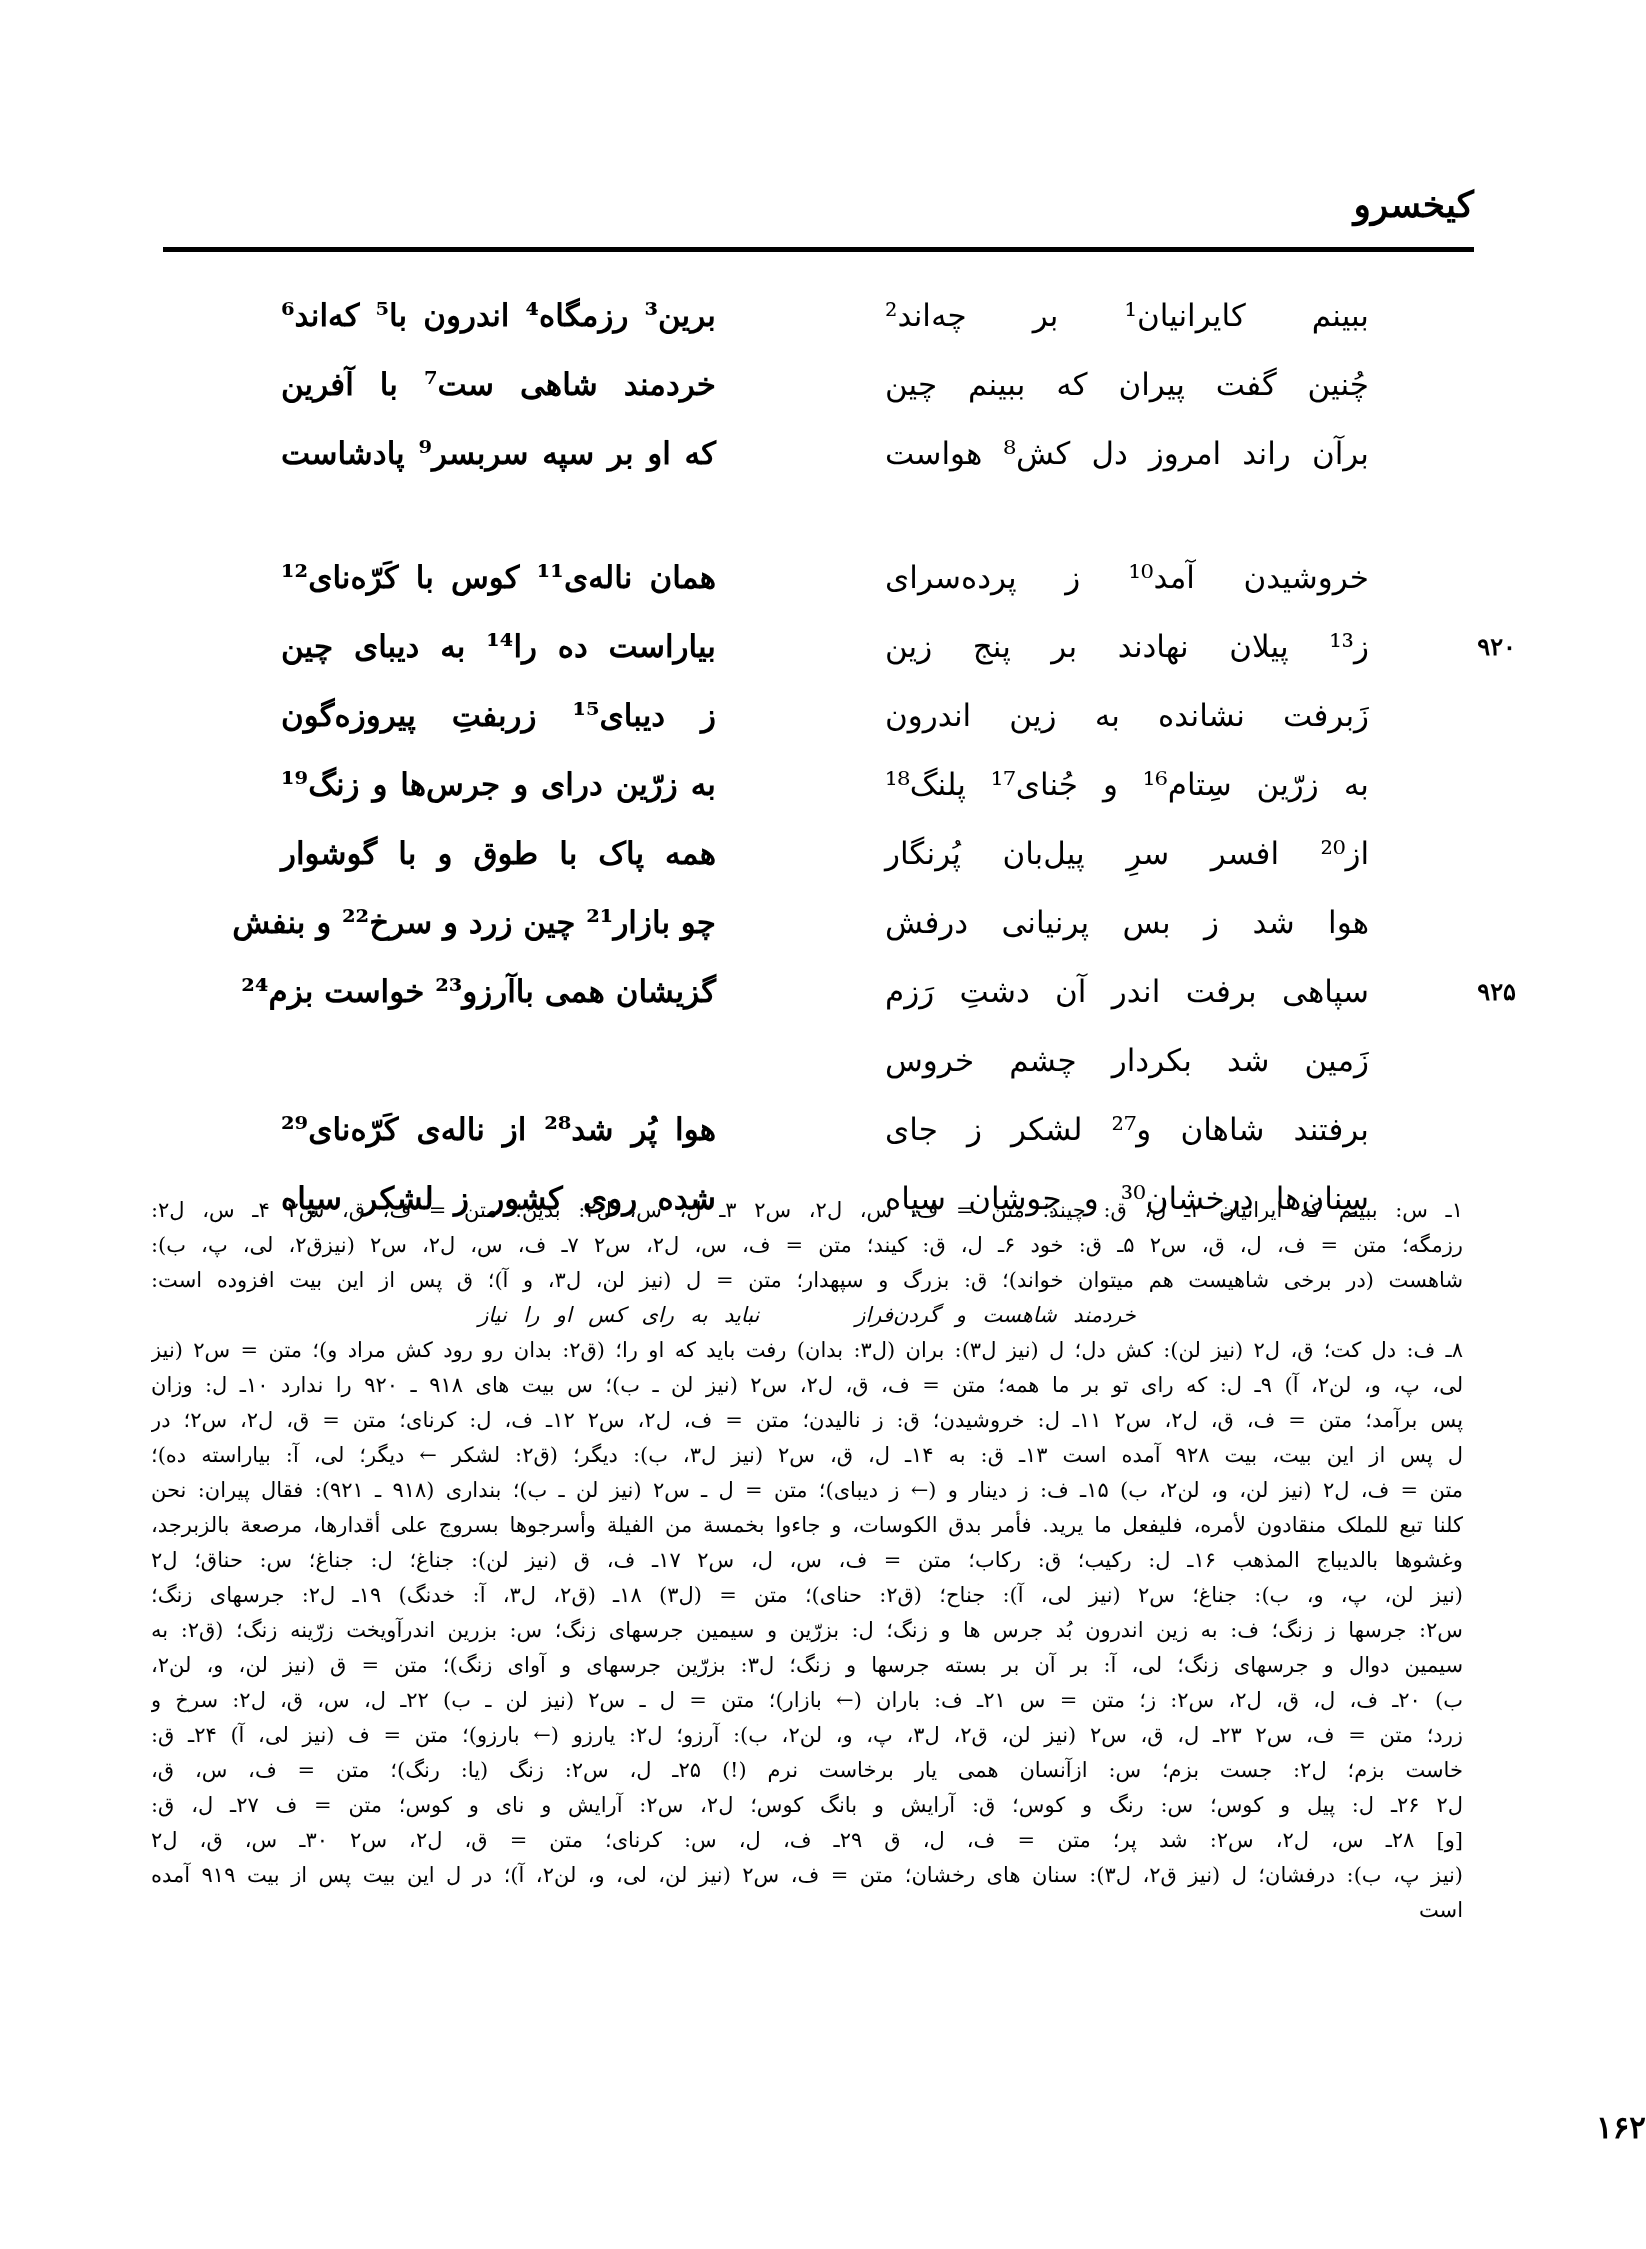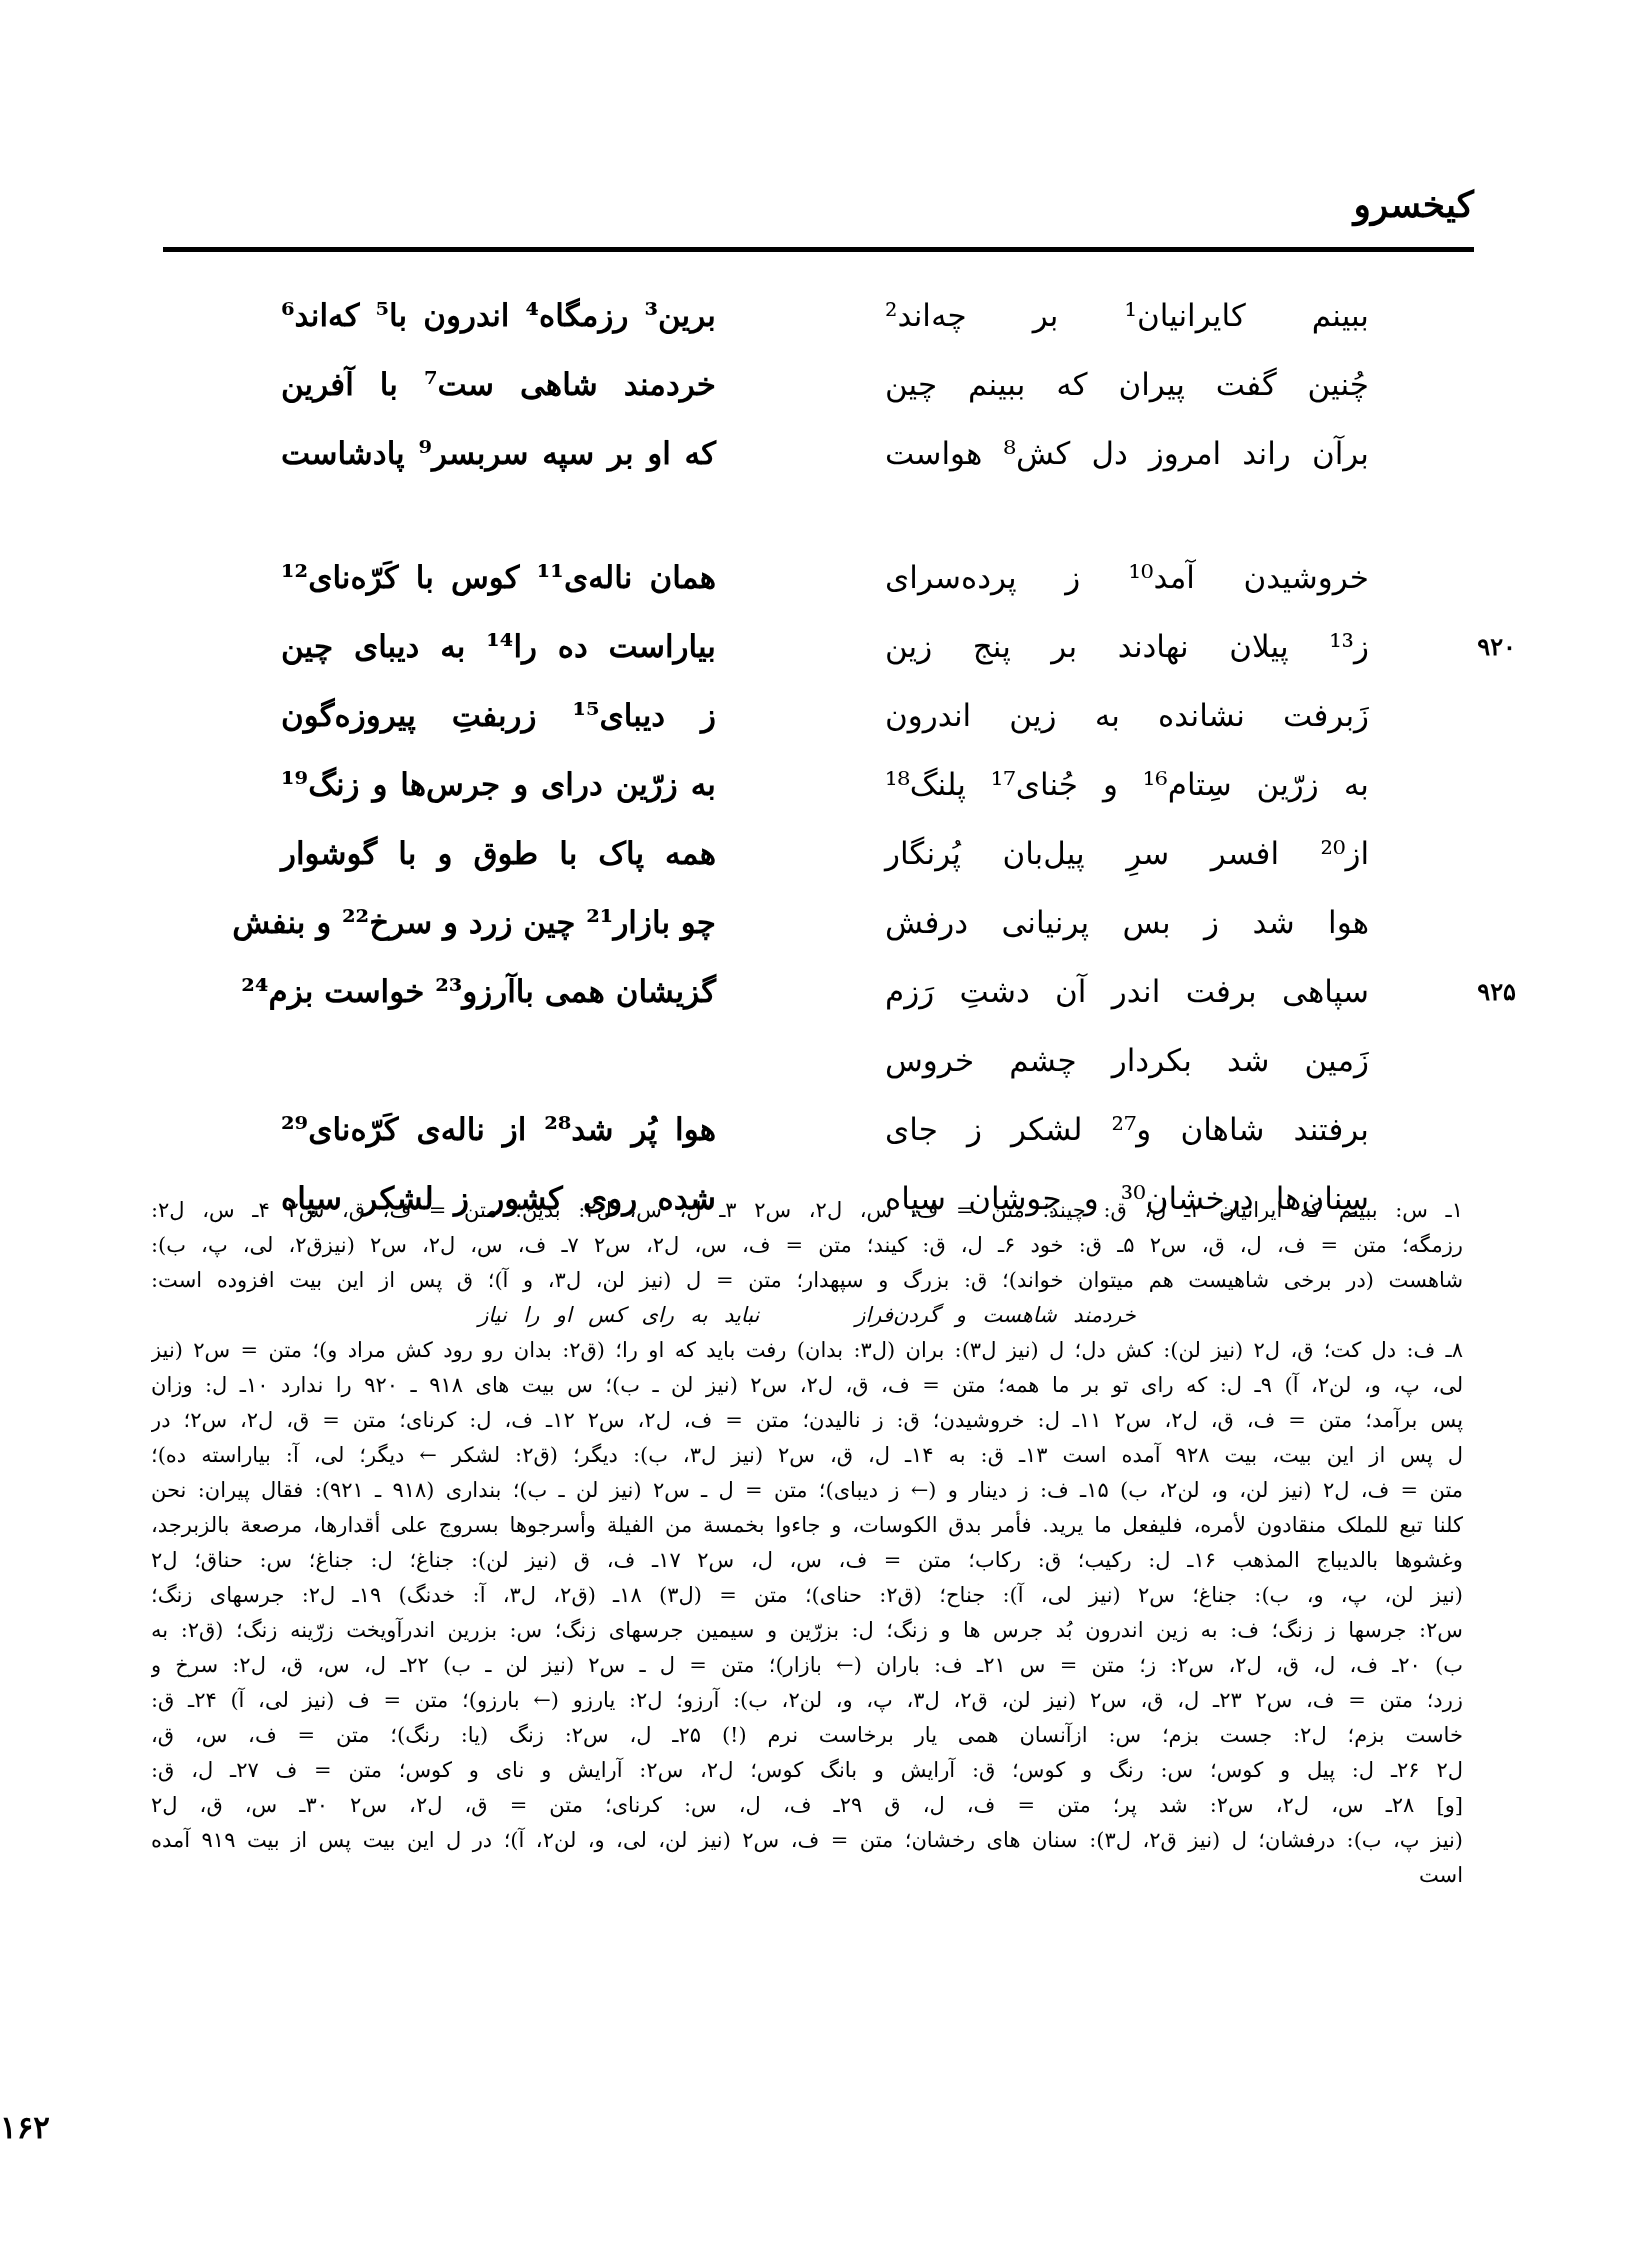--- a/index.html
+++ b/index.html
@@ -38,21 +38,21 @@
   .footnotes {
     position: absolute; top: 1193px; left: 151px; width: 1312px;
     font-size: 21px; line-height: 35px; text-align: justify;
   }
   .fn-line { white-space: nowrap; overflow: hidden; text-align: justify; text-align-last: justify; height: 35px; }
   .fn-line.last { text-align-last: right; }
   .fn-verse {
     text-align: center; text-align-last: auto; font-size: 21px; word-spacing: 9.8px; font-style: italic;
   }
   .page-number {
-    position: absolute; top: 2109px; left: 0; width: 1646px; text-align: left;
+    position: absolute; top: 2109px; left: 0; width: 1646px; text-align: right;
     font-size: 31px; font-weight: bold; direction: rtl;
   }
 </style>
 </head>
 <body>
 
 <div class="running-head">کیخسرو</div>
 <div class="head-rule"></div>
 
 <div class="poem">
@@ -138,20 +138,21 @@
   </div>
   <div class="fn-line">۸ـ ف: دل کت؛ ق، ل۲ (نیز لن): کش دل؛ ل (نیز ل۳): بران (ل۳: بدان) رفت باید که او را؛ (ق۲: بدان رو رود کش مراد و)؛ متن = س۲ (نیز</div>
   <div class="fn-line">لی، پ، و، لن۲، آ)      ۹ـ ل: که رای تو بر ما همه؛ متن = ف، ق، ل۲، س۲ (نیز لن ـ ب)؛ س بیت های ۹۱۸ ـ ۹۲۰ را ندارد      ۱۰ـ ل: وزان</div>
   <div class="fn-line">پس برآمد؛ متن = ف، ق، ل۲، س۲      ۱۱ـ ل: خروشیدن؛ ق: ز نالیدن؛ متن = ف، ل۲، س۲      ۱۲ـ ف، ل: کرنای؛ متن = ق، ل۲، س۲؛ در</div>
   <div class="fn-line">ل پس از این بیت، بیت ۹۲۸ آمده است      ۱۳ـ ق: به      ۱۴ـ ل، ق، س۲ (نیز ل۳، ب): دیگر؛ (ق۲: لشکر ← دیگر؛ لی، آ: بیاراسته ده)؛</div>
   <div class="fn-line">متن = ف، ل۲ (نیز لن، و، لن۲، ب)      ۱۵ـ ف: ز دینار و (← ز دیبای)؛ متن = ل ـ س۲ (نیز لن ـ ب)؛ بنداری (۹۱۸ ـ ۹۲۱): فقال پیران: نحن</div>
   <div class="fn-line">کلنا تبع للملک منقادون لأمره، فلیفعل ما یرید. فأمر بدق الکوسات، و جاءوا بخمسة من الفیلة وأسرجوها بسروج علی أقدارها، مرصعة بالزبرجد،</div>
   <div class="fn-line">وغشوها بالدیباج المذهب      ۱۶ـ ل: رکیب؛ ق: رکاب؛ متن = ف، س، ل، س۲      ۱۷ـ ف، ق (نیز لن): جناغ؛ ل: جناغ؛ س: حناق؛ ل۲</div>
   <div class="fn-line">(نیز لن، پ، و، ب): جناغ؛ س۲ (نیز لی، آ): جناح؛ (ق۲: حنای)؛ متن = (ل۳)      ۱۸ـ (ق۲، ل۳، آ: خدنگ)      ۱۹ـ ل۲: جرسهای زنگ؛</div>
   <div class="fn-line">س۲: جرسها ز زنگ؛ ف: به زین اندرون بُد جرس ها و زنگ؛ ل: بزرّین و سیمین جرسهای زنگ؛ س: بزرین اندرآویخت زرّینه زنگ؛ (ق۲: به</div>
+  <div class="fn-line">سیمین دوال و جرسهای زنگ؛ لی، آ: بر آن بر بسته جرسها و زنگ؛ ل۳: بزرّین جرسهای و آوای زنگ)؛ متن = ق (نیز لن، و، لن۲،</div>
   <div class="fn-line">ب)      ۲۰ـ ف، ل، ق، ل۲، س۲: ز؛ متن = س      ۲۱ـ ف: باران (← بازار)؛ متن = ل ـ س۲ (نیز لن ـ ب)      ۲۲ـ ل، س، ق، ل۲: سرخ و</div>
   <div class="fn-line">زرد؛ متن = ف، س۲      ۲۳ـ ل، ق، س۲ (نیز لن، ق۲، ل۳، پ، و، لن۲، ب): آرزو؛ ل۲: یارزو (← بارزو)؛ متن = ف (نیز لی، آ)      ۲۴ـ ق:</div>
   <div class="fn-line">خاست بزم؛ ل۲: جست بزم؛ س: ازآنسان همی یار برخاست نرم (!)      ۲۵ـ ل، س۲: زنگ (یا: رنگ)؛ متن = ف، س، ق،</div>
   <div class="fn-line">ل۲      ۲۶ـ ل: پیل و کوس؛ س: رنگ و کوس؛ ق: آرایش و بانگ کوس؛ ل۲، س۲: آرایش و نای و کوس؛ متن = ف      ۲۷ـ ل، ق:</div>
   <div class="fn-line">[و]      ۲۸ـ س، ل۲، س۲: شد پر؛ متن = ف، ل، ق      ۲۹ـ ف، ل، س: کرنای؛ متن = ق، ل۲، س۲      ۳۰ـ س، ق، ل۲</div>
   <div class="fn-line">(نیز پ، ب): درفشان؛ ل (نیز ق۲، ل۳): سنان های رخشان؛ متن = ف، س۲ (نیز لن، لی، و، لن۲، آ)؛ در ل این بیت پس از بیت ۹۱۹ آمده</div>
   <div class="fn-line">است</div>
   <div class="fn-line last"></div>
 </div>
 

